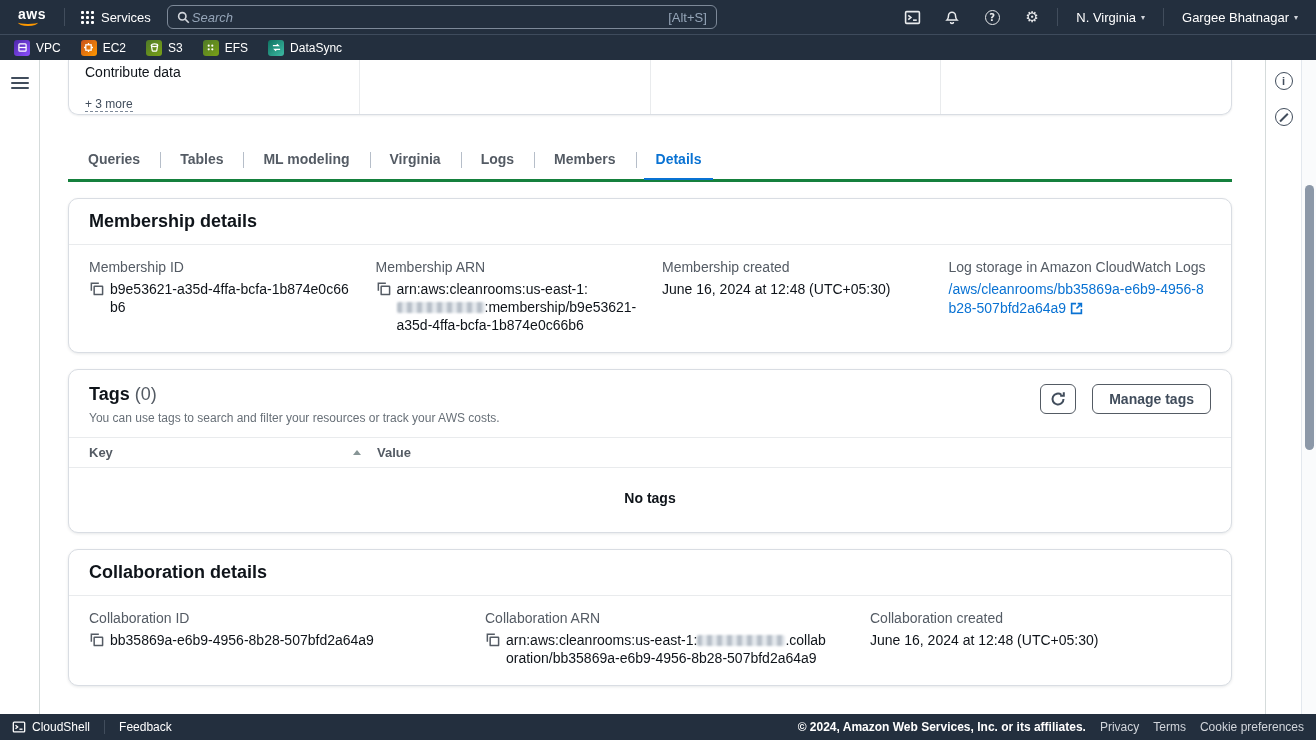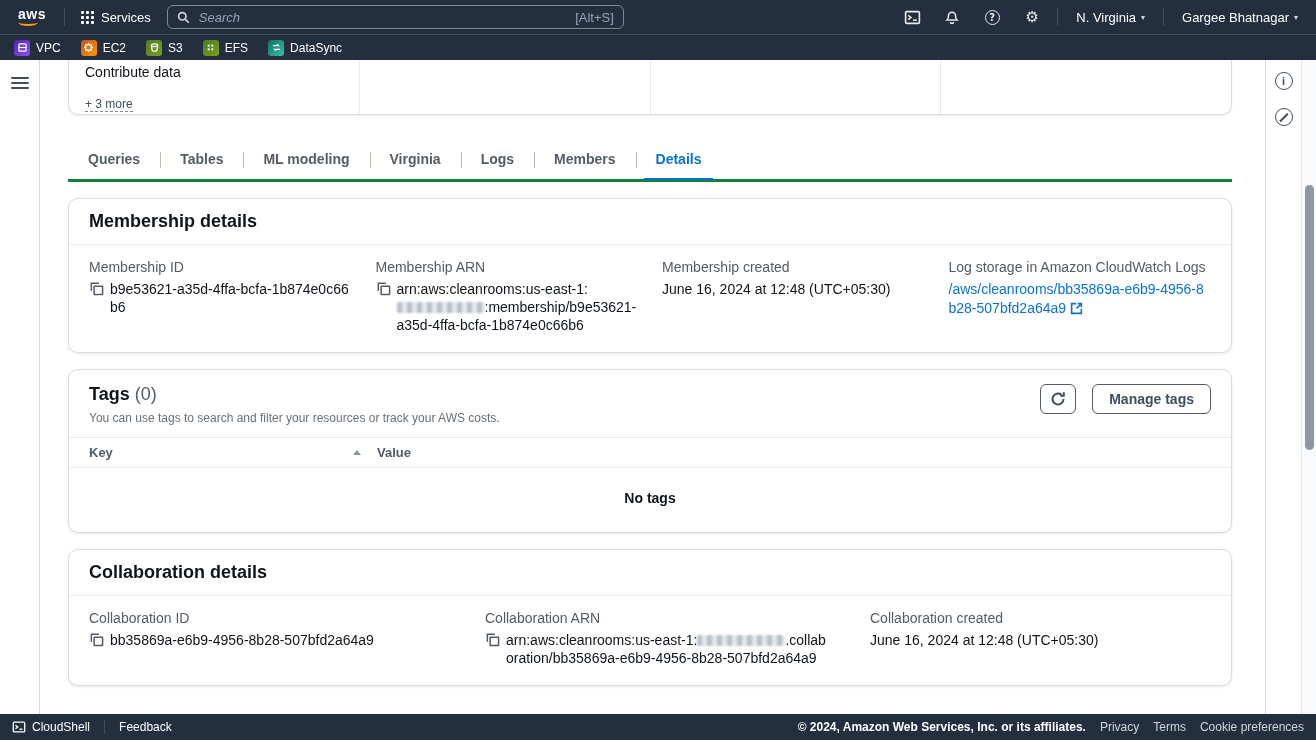--- a/index.html
+++ b/index.html
@@ -8,21 +8,21 @@
 
   
   .topnav { height:34px; background:#232f3e; display:flex; align-items:center; padding:0 10px; gap:10px; color:#fff; }
   .aws-logo { display:flex; flex-direction:column; align-items:flex-start; padding:0 8px; cursor:pointer; }
   .aws-logo .aws-word { font-weight:700; font-size:14px; line-height:13px; letter-spacing:.5px; }
   .aws-logo .smile { width:20px; height:7px; border-bottom:2px solid #ff9900; border-radius:0 0 50% 50%; margin-top:-2px; }
   .nav-sep { width:1px; height:18px; background:#414d5c; }
   .services-btn { display:flex; align-items:center; gap:7px; font-size:13px; padding:4px 6px; cursor:pointer; }
   .grid-icon { display:grid; grid-template-columns:repeat(3,3px); grid-template-rows:repeat(3,3px); gap:2px; }
   .grid-icon i { background:#fff; border-radius:1px; }
-  .searchbox { width:457px; height:24px; border:1px solid #7d8998; border-radius:6px; display:flex; align-items:center; gap:9px; padding:0 9px; background:#232f3e; }
+  .searchbox { width:550px; height:24px; border:1px solid #7d8998; border-radius:6px; display:flex; align-items:center; gap:2px; padding:0 9px; background:#232f3e; }
   .searchbox input { flex:1; background:transparent; border:none; outline:none; color:#fff; font-size:13px; font-family:inherit; }
   .searchbox input::placeholder { color:#95a5b8; font-style:italic; }
   .search-shortcut { color:#95a5b8; font-size:13px; }
   .topnav .spacer { flex:1; }
   .nav-icon-btn { width:30px; height:26px; display:flex; align-items:center; justify-content:center; cursor:pointer; color:#e9ebed; }
   .qmark, .gearchar { font-family:"DejaVu Sans",sans-serif; }
   .qmark { width:15px; height:15px; border:1.4px solid #e9ebed; border-radius:50%; font-size:10px; font-weight:700; display:flex; align-items:center; justify-content:center; }
   .gearchar { font-size:15px; line-height:1; }
   .nav-text-btn { font-size:13px; display:flex; align-items:center; gap:5px; padding:0 8px; cursor:pointer; white-space:nowrap; }
   .caret { font-size:8px; color:#d1d5db; }

